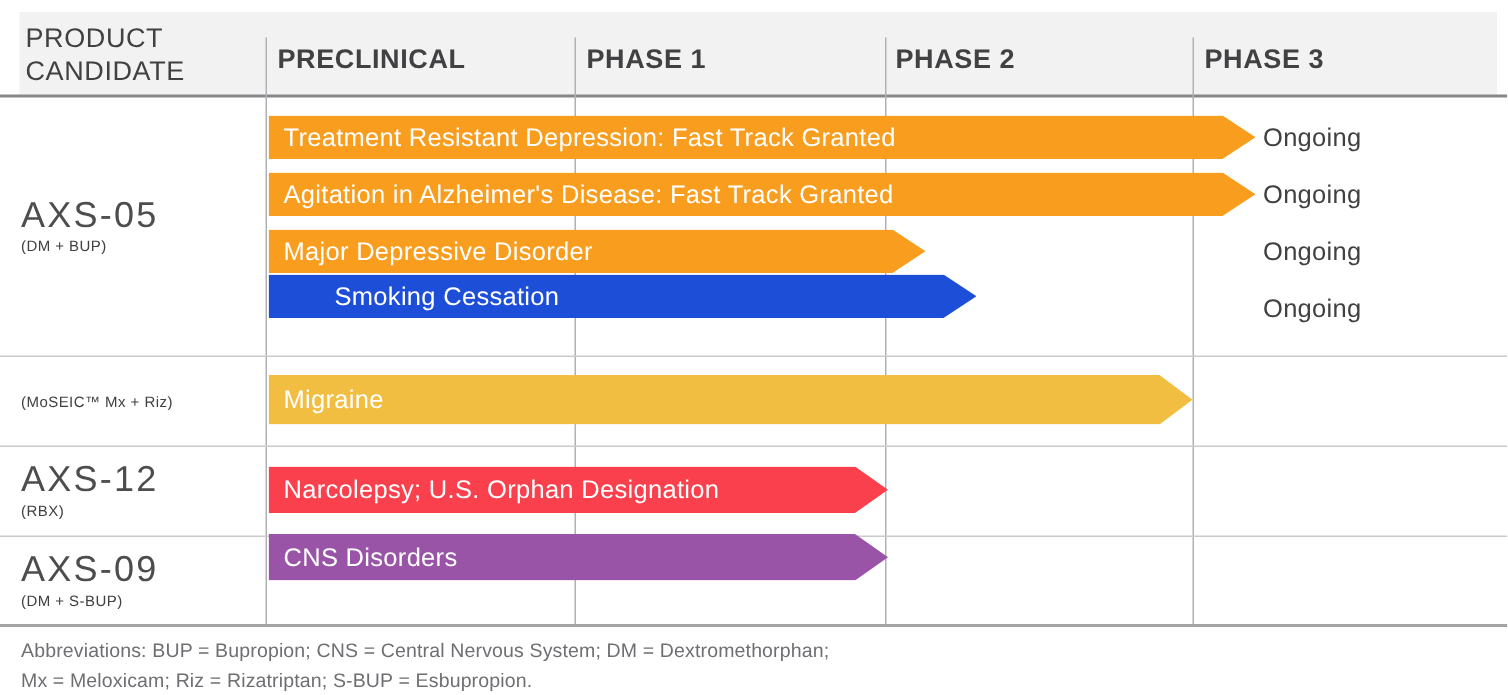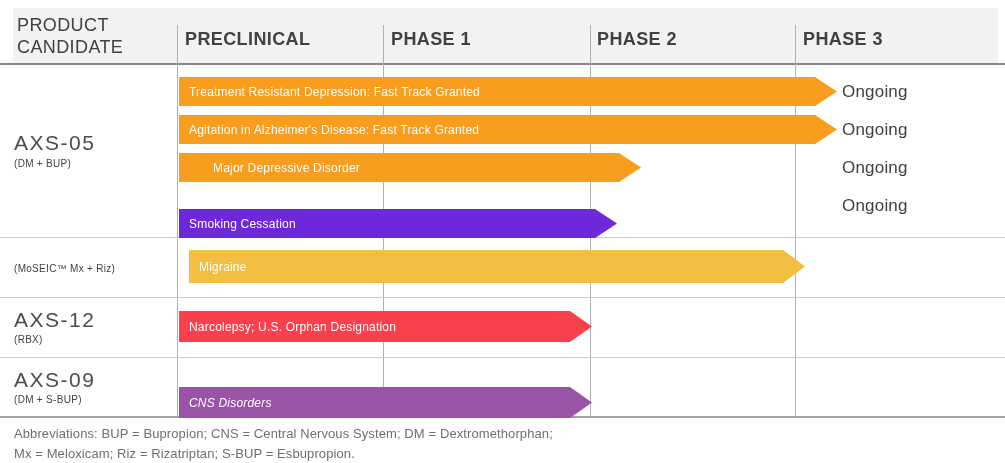--- a/index.html
+++ b/index.html
@@ -22,28 +22,28 @@
   .vline{position:absolute;top:25px;height:392px;width:1px;background:#B0B1B4;}
   .v0{left:177px}.v1{left:383px}.v2{left:590px}.v3{left:795px}
   .hsep{position:absolute;left:0;width:1005px;height:1px;background:#C9CACC;}
   .hs0{top:237px}.hs1{top:297px}.hs2{top:357px}
   .bottom-rule{position:absolute;left:0;top:416px;width:1005px;height:2px;background:#A2A4A6;}
   
   .section{
     position:absolute;left:14px;width:160px;display:flex;flex-direction:column;
     justify-content:center;align-items:flex-start;
   }
-  .product-name{font-size:21px;color:#4D4D4F;letter-spacing:1.5px;font-weight:400;line-height:1.05;}
+  .product-name{font-size:24px;color:#4D4D4F;letter-spacing:1.5px;font-weight:400;line-height:1.05;}
   .product-sub{font-size:10px;color:#414042;letter-spacing:.3px;margin-top:3px;}
   
   .bar{
     position:absolute;display:flex;align-items:center;
     clip-path:polygon(0 0,calc(100% - 22px) 0,100% 50%,calc(100% - 22px) 100%,0 100%);
   }
-  .bar-label{color:#ffffff;font-size:12px;padding-left:10px;white-space:nowrap;letter-spacing:.2px;text-align:right;}
+  .bar-label{color:#ffffff;font-size:17px;padding-left:10px;white-space:nowrap;letter-spacing:.2px;text-align:right;}
   .status-label{
     position:absolute;left:842px;display:flex;align-items:center;
     font-size:17px;color:#414042;letter-spacing:.2px;
   }
   
   .footer{position:absolute;left:14px;top:424px;font-size:13px;color:#6E6F72;line-height:1.55;letter-spacing:.1px;}
 </style>
 </head>
 <body>
 
@@ -86,35 +86,35 @@
     </div>
   <div id="bars">
       <div class="bar" style="top: 77px; left: 179px; width: 658px; height: 29px; background: rgb(249, 157, 31);">
         <span class="bar-label">Treatment Resistant Depression: Fast Track Granted</span>
       </div>
       <div class="status-label" style="top: 77px; height: 29px;">Ongoing</div>
       <div class="bar" style="top: 115px; left: 179px; width: 658px; height: 29px; background: rgb(249, 157, 31);">
         <span class="bar-label">Agitation in Alzheimer's Disease: Fast Track Granted</span>
       </div>
       <div class="status-label" style="top: 115px; height: 29px;">Ongoing</div>
-      <div class="bar" style="top: 153px; left: 179px; width: 438px; height: 29px; background: rgb(249, 157, 31); padding-left: 24px;">
+      <div class="bar" style="top: 153px; left: 179px; width: 438px; height: 29px; background: rgb(249, 157, 31);">
         <span class="bar-label">Major Depressive Disorder</span>
       </div>
       <div class="status-label" style="top: 153px; height: 29px;">Ongoing</div>
-      <div class="bar" style="top: 209px; left: 179px; width: 438px; height: 29px; background: #6d28d9;">
+      <div class="bar" style="top: 183px; left: 179px; width: 438px; height: 29px; background: #1d4ed8; padding-left: 34px;">
         <span class="bar-label">Smoking Cessation</span>
       </div>
       <div class="status-label" style="top: 191px; height: 29px;">Ongoing</div>
-      <div class="bar" style="top: 250px; left: 189px; width: 616px; height: 33px; background: rgb(242, 190, 65);">
+      <div class="bar" style="top: 250px; left: 179px; width: 616px; height: 33px; background: rgb(242, 190, 65);">
         <span class="bar-label">Migraine</span>
       </div>
       <div class="bar" style="top: 311px; left: 179px; width: 413px; height: 31px; background: rgb(250, 63, 77);">
         <span class="bar-label">Narcolepsy; U.S. Orphan Designation</span>
       </div>
-      <div class="bar" style="top: 387px; left: 179px; width: 413px; height: 31px; background: rgb(153, 84, 168); font-style: italic;">
+      <div class="bar" style="top: 356px; left: 179px; width: 413px; height: 31px; background: rgb(153, 84, 168);">
         <span class="bar-label">CNS Disorders</span>
       </div>
     </div>
 
   <div class="footer">
     <div>Abbreviations: BUP = Bupropion; CNS = Central Nervous System; DM = Dextromethorphan;</div>
     <div>Mx = Meloxicam; Riz = Rizatriptan; S-BUP = Esbupropion.</div>
   </div>
 </div>
 

